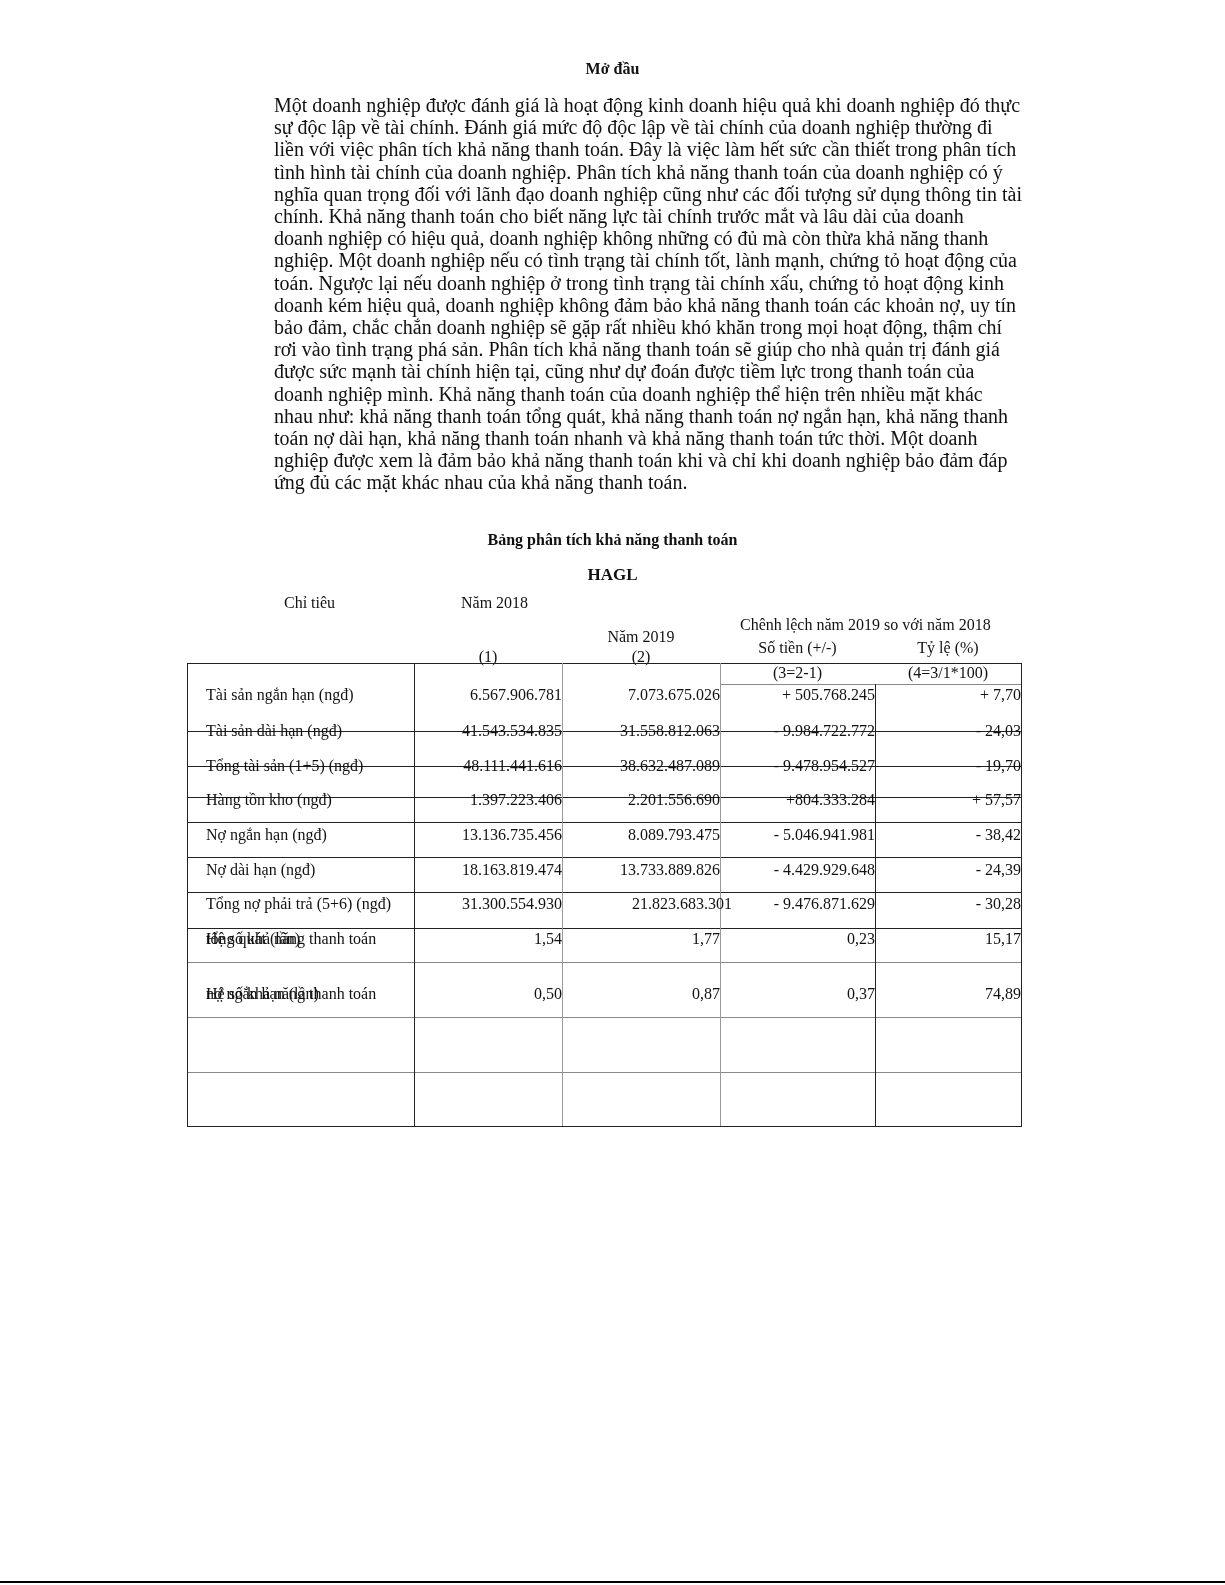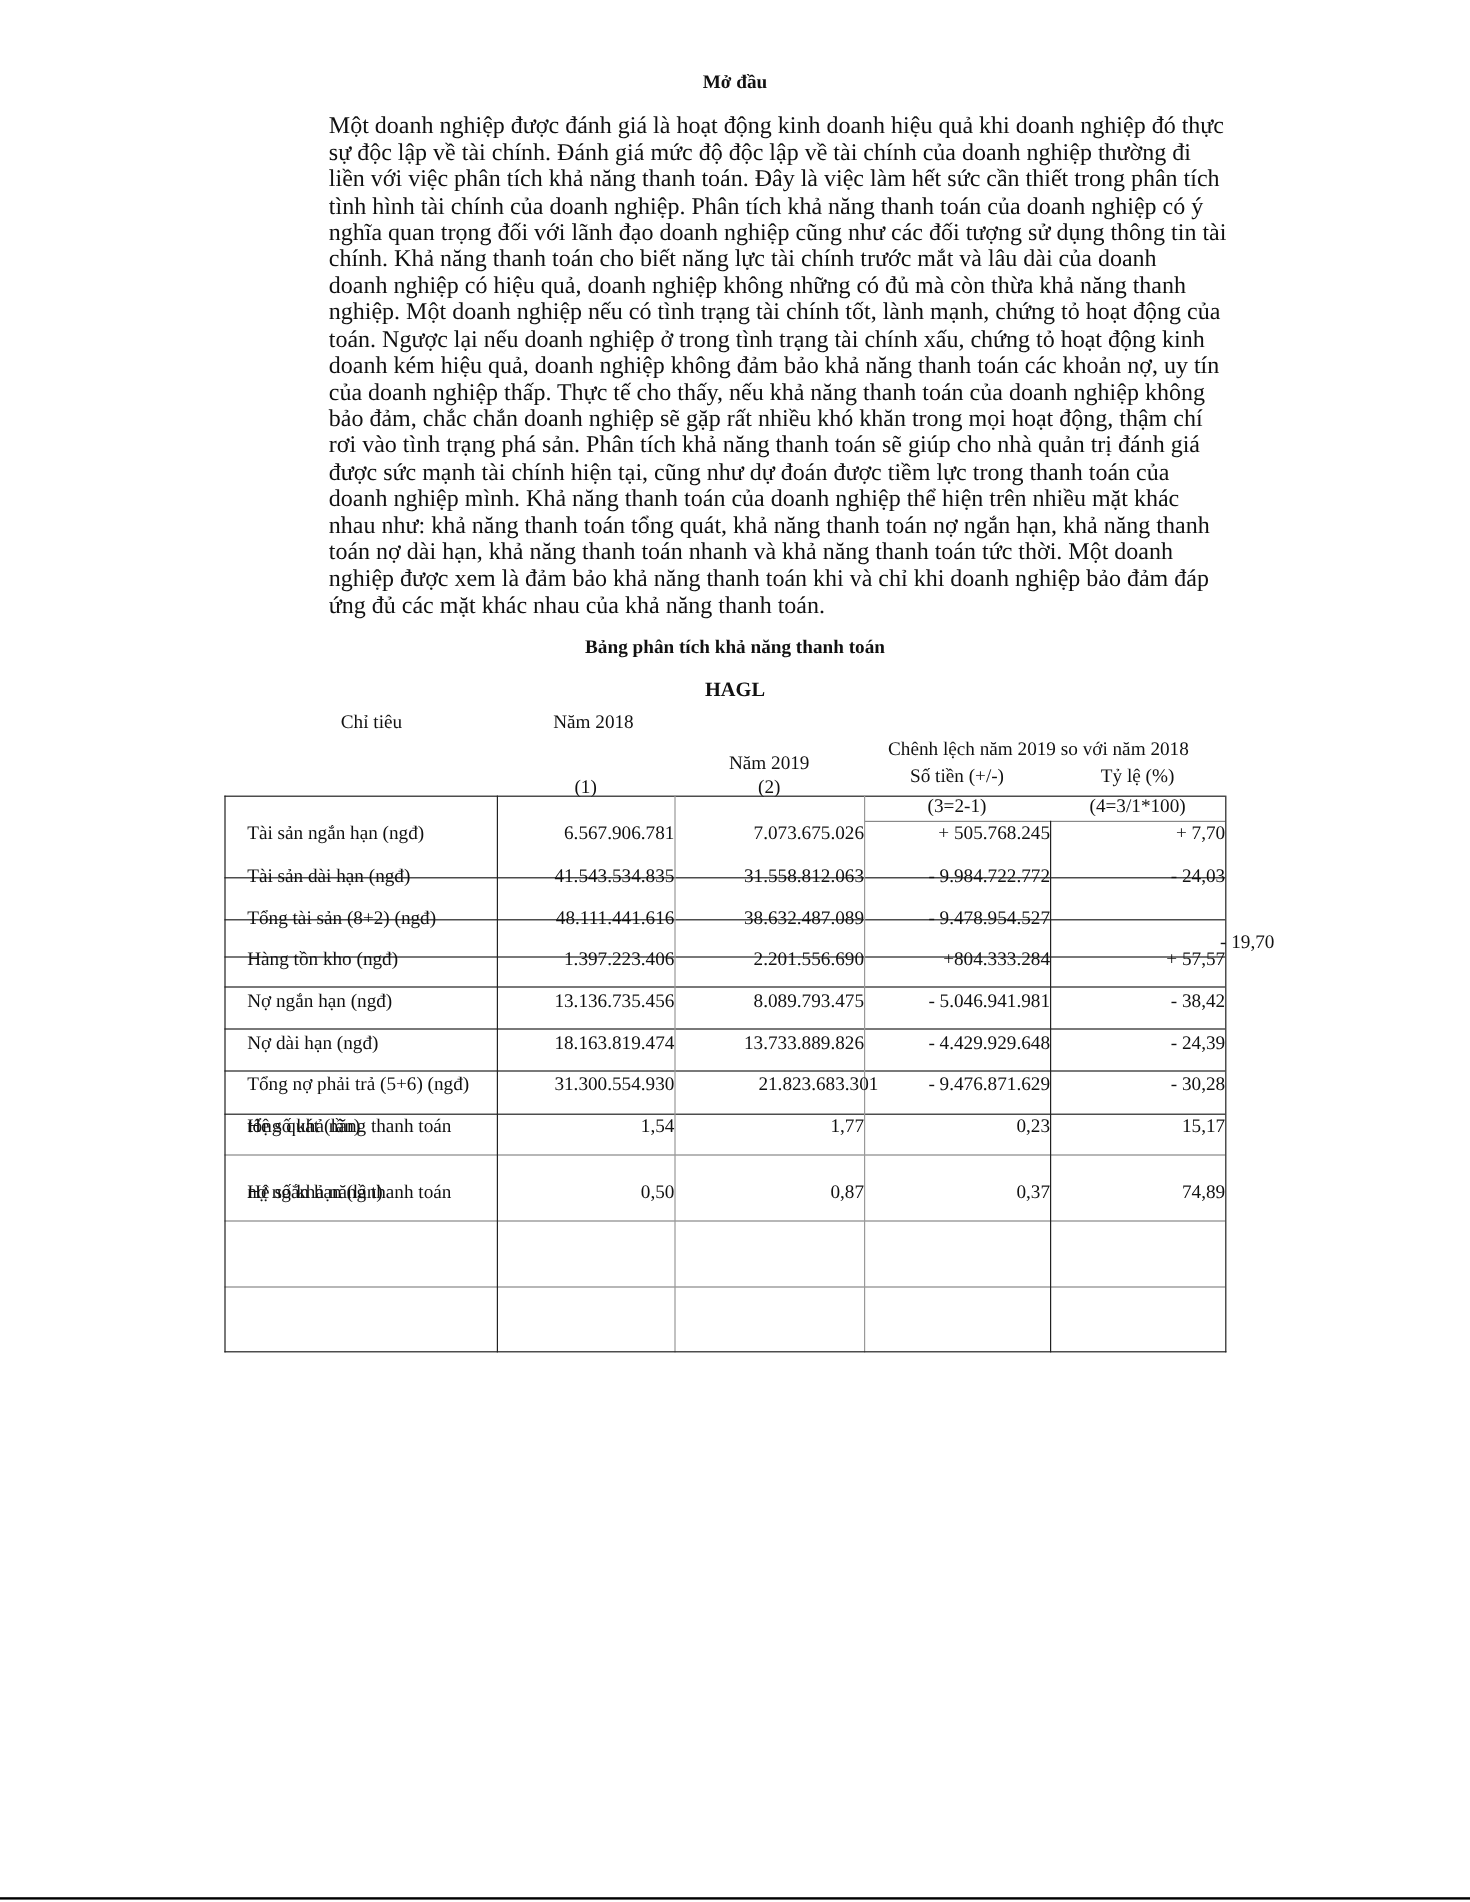--- a/index.html
+++ b/index.html
@@ -31,21 +31,20 @@
     <span class="line">Một doanh nghiệp được đánh giá là hoạt động kinh doanh hiệu quả khi doanh nghiệp đó thực</span>
     <span class="line">sự độc lập về tài chính. Đánh giá mức độ độc lập về tài chính của doanh nghiệp thường đi</span>
     <span class="line">liền với việc phân tích khả năng thanh toán. Đây là việc làm hết sức cần thiết trong phân tích</span>
     <span class="line">tình hình tài chính của doanh nghiệp. Phân tích khả năng thanh toán của doanh nghiệp có ý</span>
     <span class="line">nghĩa quan trọng đối với lãnh đạo doanh nghiệp cũng như các đối tượng sử dụng thông tin tài</span>
     <span class="line">chính. Khả năng thanh toán cho biết năng lực tài chính trước mắt và lâu dài của doanh</span>
     <span class="line">doanh nghiệp có hiệu quả, doanh nghiệp không những có đủ mà còn thừa khả năng thanh</span>
     <span class="line">nghiệp. Một doanh nghiệp nếu có tình trạng tài chính tốt, lành mạnh, chứng tỏ hoạt động của</span>
     <span class="line">toán. Ngược lại nếu doanh nghiệp ở trong tình trạng tài chính xấu, chứng tỏ hoạt động kinh</span>
     <span class="line">doanh kém hiệu quả, doanh nghiệp không đảm bảo khả năng thanh toán các khoản nợ, uy tín</span>
-    <span class="line">của doanh nghiệp thấp. Thực tế cho thấy, nếu khả năng thanh toán của doanh nghiệp không</span>
     <span class="line">bảo đảm, chắc chắn doanh nghiệp sẽ gặp rất nhiều khó khăn trong mọi hoạt động, thậm chí</span>
     <span class="line">rơi vào tình trạng phá sản. Phân tích khả năng thanh toán sẽ giúp cho nhà quản trị đánh giá</span>
     <span class="line">được sức mạnh tài chính hiện tại, cũng như dự đoán được tiềm lực trong thanh toán của</span>
     <span class="line">doanh nghiệp mình. Khả năng thanh toán của doanh nghiệp thể hiện trên nhiều mặt khác</span>
     <span class="line">nhau như: khả năng thanh toán tổng quát, khả năng thanh toán nợ ngắn hạn, khả năng thanh</span>
     <span class="line">toán nợ dài hạn, khả năng thanh toán nhanh và khả năng thanh toán tức thời. Một doanh</span>
     <span class="line">nghiệp được xem là đảm bảo khả năng thanh toán khi và chỉ khi doanh nghiệp bảo đảm đáp</span>
     <span class="line last">ứng đủ các mặt khác nhau của khả năng thanh toán.</span>
   </div>
 
@@ -97,25 +96,25 @@
         <div class="txt r" style="left: 875px; width: 146px; top: 686px;">+ 7,70</div>
       </div>
       <div>
         <div class="txt " style="left: 206px; width: 205px; top: 722px;">Tài sản dài hạn (ngđ)</div>
         <div class="txt r" style="left: 414px; width: 148px; top: 722px;">41.543.534.835</div>
         <div class="txt r" style="left: 562px; width: 158px; top: 722px;">31.558.812.063</div>
         <div class="txt r" style="left: 720px; width: 155px; top: 722px;">- 9.984.722.772</div>
         <div class="txt r" style="left: 875px; width: 146px; top: 722px;">- 24,03</div>
       </div>
       <div>
-        <div class="txt " style="left: 206px; width: 205px; top: 757px;">Tổng tài sản (8+2) (ngđ)</div>
+        <div class="txt " style="left: 206px; width: 205px; top: 757px;">Tổng tài sản (1+5) (ngđ)</div>
         <div class="txt r" style="left: 414px; width: 148px; top: 757px;">48.111.441.616</div>
         <div class="txt r" style="left: 562px; width: 158px; top: 757px;">38.632.487.089</div>
         <div class="txt r" style="left: 720px; width: 155px; top: 757px;">- 9.478.954.527</div>
-        <div class="txt r" style="left: 875px; width: 146px; top: 777px; margin-left: 41px;">- 19,70</div>
+        <div class="txt r" style="left: 875px; width: 146px; top: 757px;">- 19,70</div>
       </div>
       <div>
         <div class="txt " style="left: 206px; width: 205px; top: 791px;">Hàng tồn kho (ngđ)</div>
         <div class="txt r" style="left: 414px; width: 148px; top: 791px;">1.397.223.406</div>
         <div class="txt r" style="left: 562px; width: 158px; top: 791px;">2.201.556.690</div>
         <div class="txt r" style="left: 720px; width: 155px; top: 791px;">+804.333.284</div>
         <div class="txt r" style="left: 875px; width: 146px; top: 791px;">+ 57,57</div>
       </div>
       <div>
         <div class="txt " style="left: 206px; width: 205px; top: 826px;">Nợ ngắn hạn (ngđ)</div>

